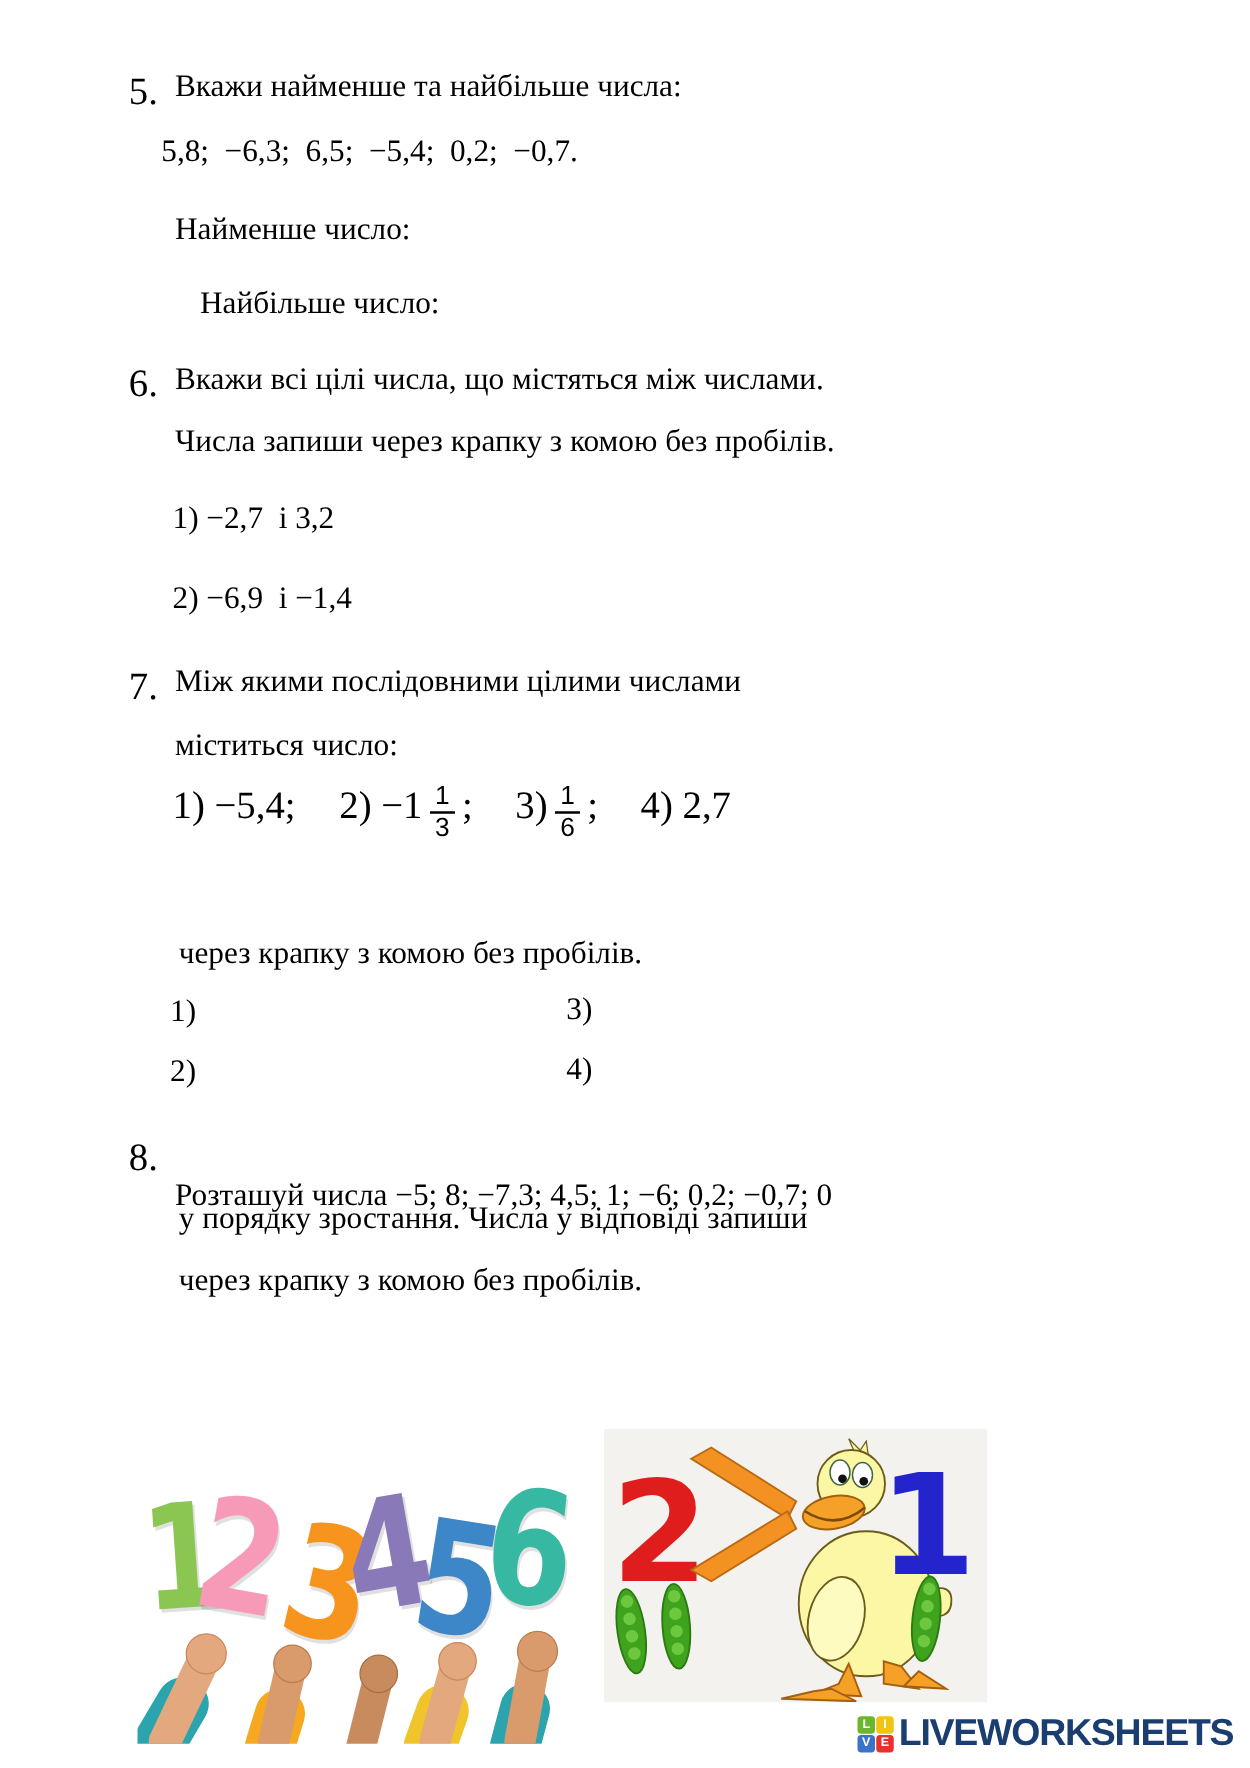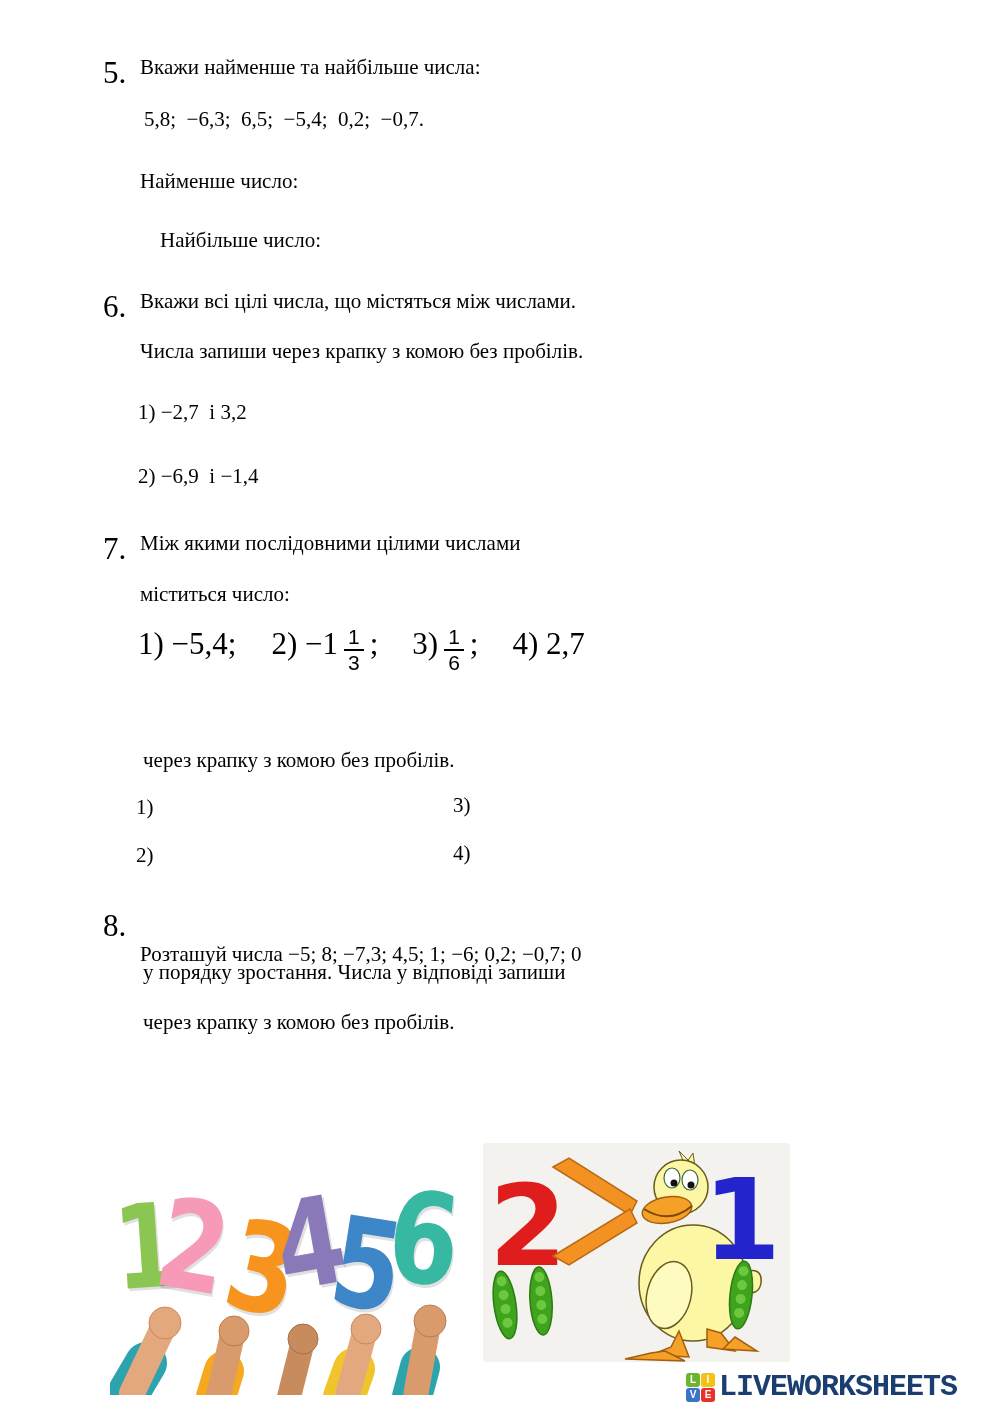--- a/index.html
+++ b/index.html
@@ -1,48 +1,48 @@
 <!DOCTYPE html>
 <html><head>
 <meta charset="utf-8">
 <style>
   html,body{margin:0;padding:0;background:#ffffff;}
   .page{position:relative;width:1000px;height:1414px;background:#ffffff;overflow:hidden;
         font-family:"Liberation Serif",serif;color:#000;}
-  .t{position:absolute;font-size:21px;line-height:1.18;white-space:pre;}
+  .t{position:absolute;font-size:25px;line-height:1.18;white-space:pre;}
   .tasknum{position:absolute;font-size:31px;white-space:pre;}
   .ans-zone{position:absolute;background:transparent;}
   
   .fracline{position:absolute;display:flex;align-items:flex-start;height:62px;font-size:31px;white-space:pre;}
   .frac{display:inline-block;text-align:center;font-family:"Liberation Sans",sans-serif;
         font-size:21px;line-height:1.05;margin:0 6px;vertical-align:middle;}
   .frac .num{display:block;padding:0 4px 1px;}
   .frac .den{display:block;border-top:2px solid #000;padding:1px 4px 0;}
   
   .photo{position:absolute;left:110px;top:1145px;width:370px;height:250px;background:#ffffff;}
   .photo .digit{position:absolute;font-family:"DejaVu Sans",sans-serif;font-weight:bold;line-height:1;
         transform-origin:center;text-shadow:2px 3px 0 rgba(0,0,0,0.12);}
   .photo svg{position:absolute;left:0;top:0;}
   
   .clipart{position:absolute;left:483px;top:1143px;width:307px;height:219px;}
   
   .logo{position:absolute;left:686px;top:1370px;display:flex;align-items:center;}
   .logo-grid{display:grid;grid-template-columns:14px 14px;grid-template-rows:14px 14px;gap:1px;margin-right:4px;}
   .logo-tile{width:14px;height:14px;border-radius:3px;color:#fff;font-family:"Liberation Sans",sans-serif;
         font-weight:bold;font-size:10px;display:flex;align-items:center;justify-content:center;}
-  .logo-text{font-family:Liberation Mono, monospace;font-weight:bold;font-size:30px;letter-spacing:-1px;}
+  .logo-text{font-family:Liberation Sans, sans-serif;font-weight:bold;font-size:30px;letter-spacing:-1px;}
 </style>
 </head>
 <body>
 
 <div class="page">
 
   <span class="tasknum" style="left:103px;top:55px;">5.</span>
   <span class="t" style="left:140px;top:55px;">Вкажи найменше та найбільше числа:</span>
-  <span class="t" style="left:144px;top:107px;text-align:right;">5,8;  −6,3;  6,5;  −5,4;  0,2;  −0,7.</span>
+  <span class="t" style="left:129px;top:107px;text-align:right;">5,8;  −6,3;  6,5;  −5,4;  0,2;  −0,7.</span>
   <span class="t" style="left:140px;top:169px;">Найменше число:</span>
   <div class="ans-zone" style="left:425px;top:166px;width:300px;height:42px;"></div>
   <span class="t" style="left:140px;top:228px;margin-left:20px;">Найбільше число:</span>
   <div class="ans-zone" style="left:425px;top:225px;width:300px;height:42px;"></div>
 
   <span class="tasknum" style="left:103px;top:289px;">6.</span>
   <span class="t" style="left:140px;top:339px;">Числа запиши через крапку з комою без пробілів.</span>
   <span class="t" style="left:140px;top:289px;">Вкажи всі цілі числа, що містяться між числами.</span>
   <span class="t" style="left:138px;top:400px;">1) −2,7  і 3,2</span>
   <div class="ans-zone" style="left:370px;top:396px;width:330px;height:42px;"></div>

